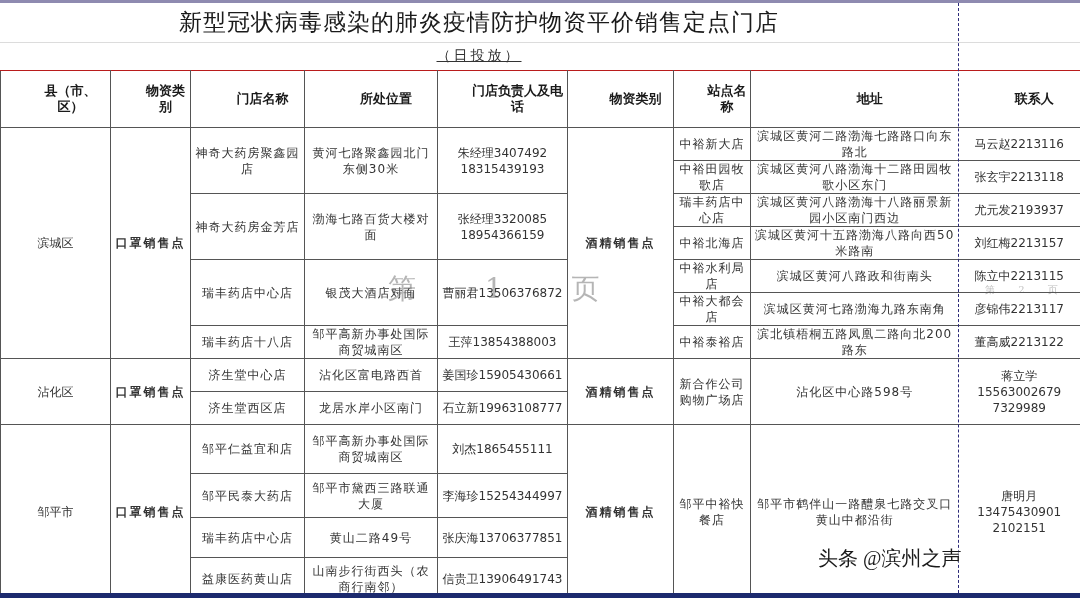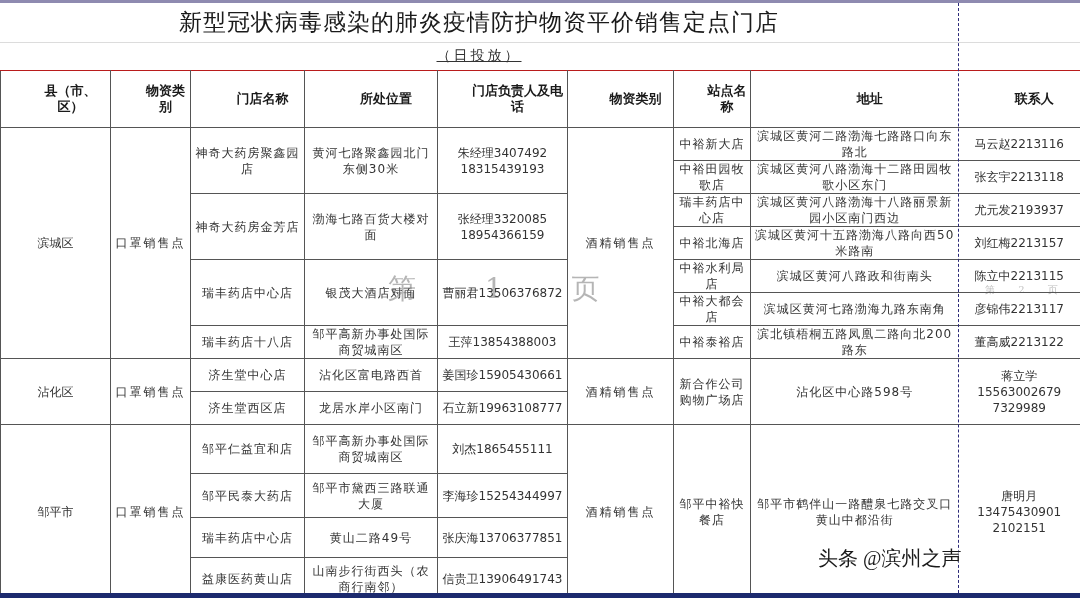--- a/index.html
+++ b/index.html
@@ -18,21 +18,21 @@
   .vdash { position: absolute; left: 958px; top: 3px; width: 0; height: 590px; border-left: 1.5px dashed #2c2a78; }
 
   table.grid { position: absolute; left: 0; top: 70px; border-collapse: collapse; table-layout: fixed; width: 1080px; }
   table.grid td, table.grid th { border: 1px solid #555; padding: 0 2px; text-align: center; vertical-align: middle;
                                  font-size: 12px; line-height: 16px; color: #333; overflow: hidden; }
   table.grid tr:first-child th { border-top: 1px solid #b91c1c; padding-left: 32px; }
   table.grid th { font-weight: bold; font-size: 13px; height: 56px; color: #1a1a1a; }
   table.grid td.col-contact, table.grid th.col-contact { border-left: none; margin-left: 36px; }
   table.grid td.col-addr2, table.grid th.col-addr2 { border-right: none; }
   td.county { font-size: 13px; color: #222; }
-  td.cat { font-weight: normal; letter-spacing: 2px; color: #1a1a1a; font-size: 12px; }
+  td.cat { font-weight: bold; letter-spacing: 2px; color: #1a1a1a; font-size: 12px; }
   td.small { font-size: 11px; letter-spacing: 1px; }
   td.phone { font-size: 12px; }
   .watermark1 { position: absolute; left: 388px; top: 270px; font-family: "DejaVu Serif", "Liberation Serif", serif;
                 font-size: 28px; color: rgba(90,90,90,0.45); letter-spacing: 30px; pointer-events: none; }
   .watermark2 { position: absolute; left: 985px; top: 283px; font-family: "DejaVu Serif", "Liberation Serif", serif;
                 font-size: 10px; color: rgba(90,90,90,0.4); letter-spacing: 10px; pointer-events: none; }
   .credit { position: absolute; left: 818px; top: 545px; font-size: 20px; color: #1a1a1a;
             text-shadow: 0 0 3px #fff, 0 0 3px #fff; font-family: Liberation Serif, serif; }
 </style>
 </head>

